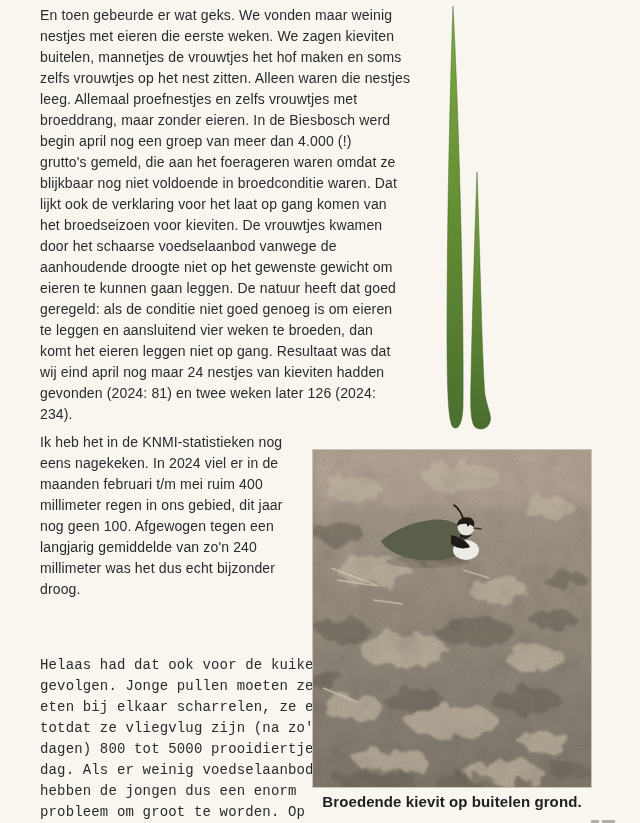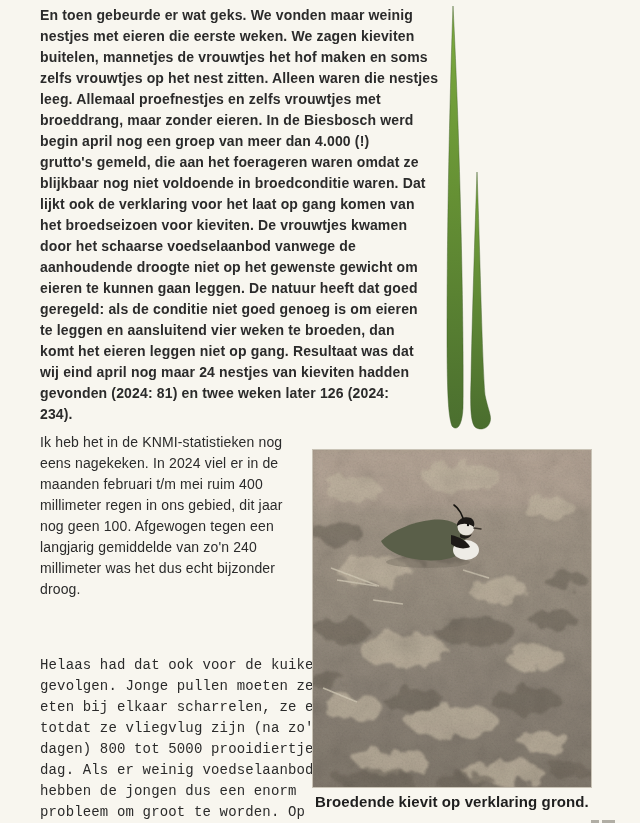--- a/index.html
+++ b/index.html
@@ -12,21 +12,21 @@
     font-family:"Liberation Sans", sans-serif;
     color:#2b2b2b;
   }
   .para {
     position:absolute;
     white-space:pre;
     font-size:14px;
     line-height:21px;
     letter-spacing:0.15px;
   }
-  #para-intro   { left:40px; top:5px;font-weight:bold;   }
+  #para-intro   { left:40px; top:5px;   }
   #para-knmi    { left:40px; top:432px; }
   #para-kuikens { left:40px; top:655px;font-family:Liberation Mono, monospace; }
 
   .grass-wrap {
     position:absolute; left:430px; top:0; width:80px; height:440px;
   }
   figure.photo {
     position:absolute; left:312px; top:449px; width:280px; height:339px;
     margin:0; padding:0;
     border:1px solid #c9c3b6;
@@ -194,19 +194,19 @@
         <circle cx="153" cy="77" r="8.5" fill="#e8e4dc"></circle>
         <path d="M144,74 C146,68 152,66 158,68 C161,70 162,73 161,77 C155,73 149,73 144,76 Z" fill="#1d1a17"></path>
         <path d="M147,84 C151,86 156,86 159,84 C157,89 150,90 147,87 Z" fill="#201d18"></path>
         <circle cx="155" cy="75" r="1.2" fill="#0e0d0b"></circle>
         <path d="M150,68 C148,62 145,58 141,55" stroke="#15130f" stroke-width="1.6" fill="none" stroke-linecap="round"></path>
         <path d="M161,78 L168,79" stroke="#3a342c" stroke-width="1.5" stroke-linecap="round"></path>
       </g>
     </svg>
   </figure>
 
-  <div class="caption">Broedende kievit op verklaring grond.</div>
+  <div class="caption">Broedende kievit op buitelen grond.</div>
 
   <div class="page-number-partial">
     <span class="m1"></span><span class="m2"></span>
   </div>
 
 </div>
 
 </body></html>

